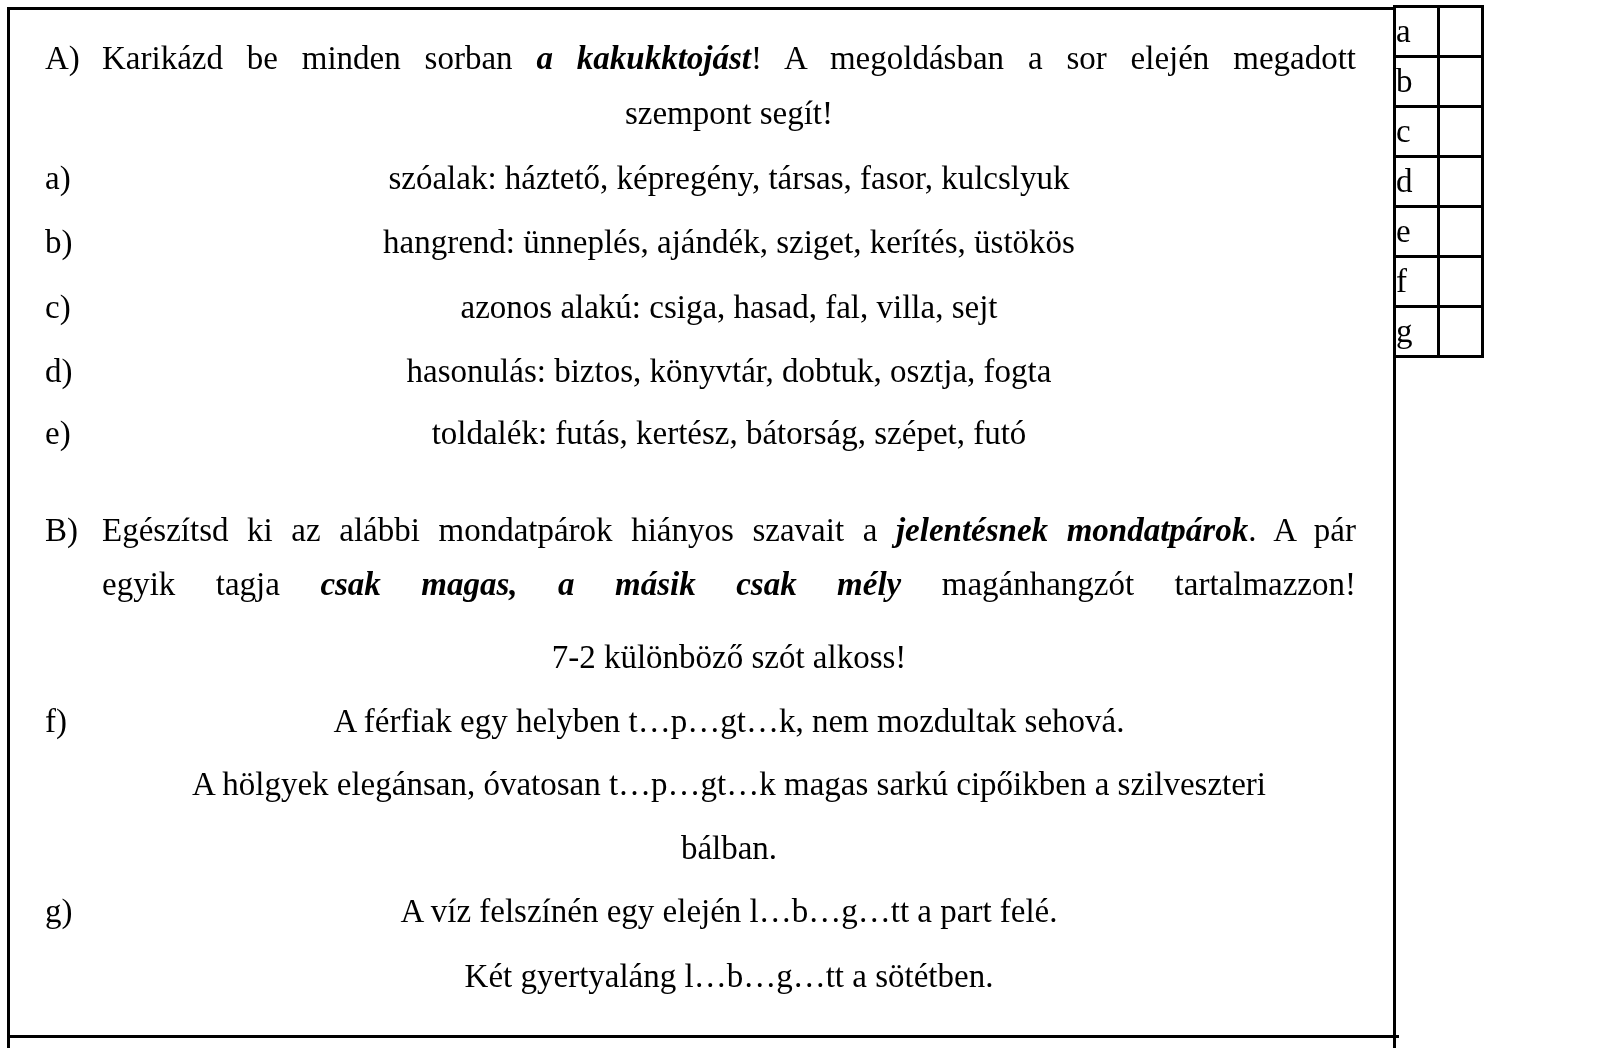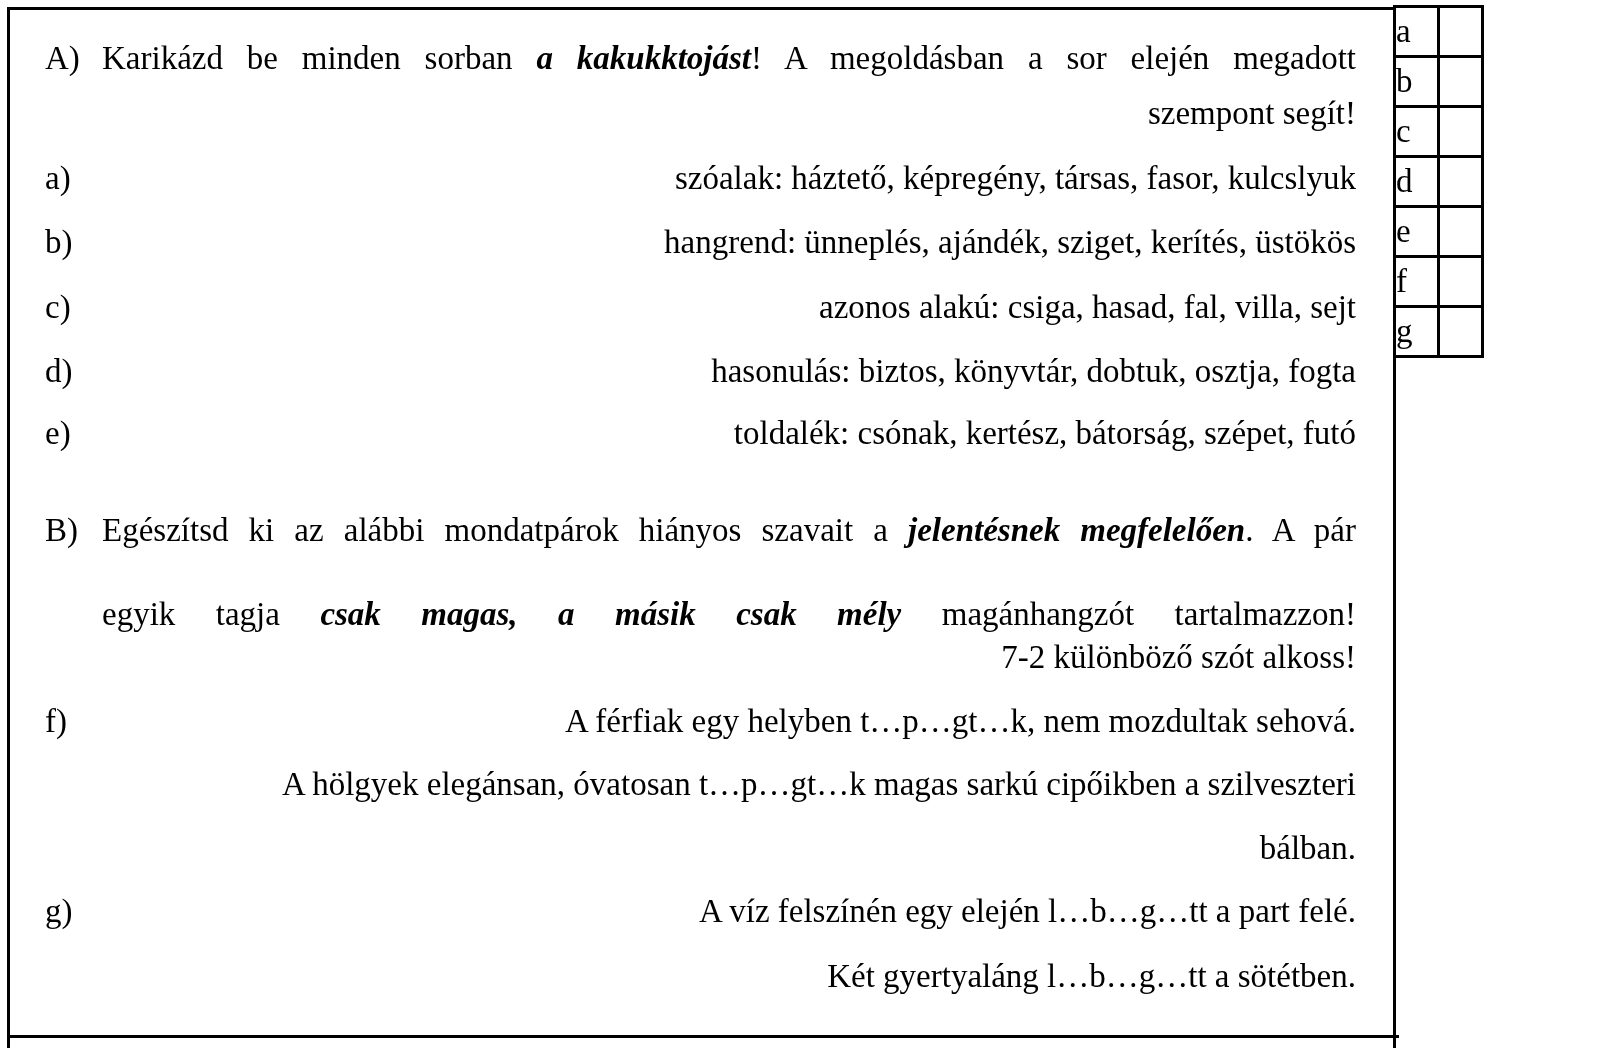--- a/index.html
+++ b/index.html
@@ -14,21 +14,21 @@
     background:#fff;
   }
   .bottom-rule{
     position:absolute;left:7px;top:1035px;width:1392px;height:3px;background:#000;
   }
   .line{
     position:absolute;left:35px;width:1311px;height:64px;line-height:64px;
     font-size:33px;padding-left:57px;box-sizing:border-box;white-space:normal;
   }
   .line .lbl{position:absolute;left:0;top:0;width:57px;line-height:64px;}
-  .line .txt{display:block;text-align:right;}
+  .line .txt{display:block;text-align:center;}
   .line.just .txt{text-align:justify;text-align-last:justify;}
   .bold{font-weight:bold;font-style:italic;}
   table.ans{
     position:absolute;left:1393px;top:5px;border-collapse:collapse;background:#fff;
   }
   table.ans td{
     border:3px solid #000;width:41px;height:47px;padding:0;
     font-size:33px;line-height:47px;vertical-align:middle;
   }
   td.al{padding-left:9px;}
@@ -64,29 +64,29 @@
       <span class="txt"><span>azonos alakú: csiga, hasad, fal, villa, sejt</span></span>
     </div>
 
   <div class="line" style="top:329px">
       <span class="lbl">d)</span>
       <span class="txt"><span>hasonulás: biztos, könyvtár, dobtuk, osztja, fogta</span></span>
     </div>
 
   <div class="line" style="top:391px">
       <span class="lbl">e)</span>
-      <span class="txt"><span>toldalék: csónak, kertész, bátorság, szépet, futó</span></span>
+      <span class="txt"><span>toldalék: futás, kertész, bátorság, szépet, futó</span></span>
     </div>
 
   <div class="line just" style="top:488px">
       <span class="lbl">B)</span>
-      <span class="txt"><span>Egészítsd ki az alábbi mondatpárok hiányos szavait a </span><span class="bold">jelentésnek megfelelően</span><span>. A pár</span></span>
+      <span class="txt"><span>Egészítsd ki az alábbi mondatpárok hiányos szavait a </span><span class="bold">jelentésnek mondatpárok</span><span>. A pár</span></span>
     </div>
 
-  <div class="line just" style="top:572px">
+  <div class="line just" style="top:542px">
       <span class="lbl"></span>
       <span class="txt"><span>egyik tagja </span><span class="bold">csak magas, a másik csak mély</span><span> magánhangzót tartalmazzon!</span></span>
     </div>
 
   <div class="line" style="top:615px">
       <span class="lbl"></span>
       <span class="txt"><span>7-2 különböző szót alkoss!</span></span>
     </div>
 
   <div class="line" style="top:679px">

